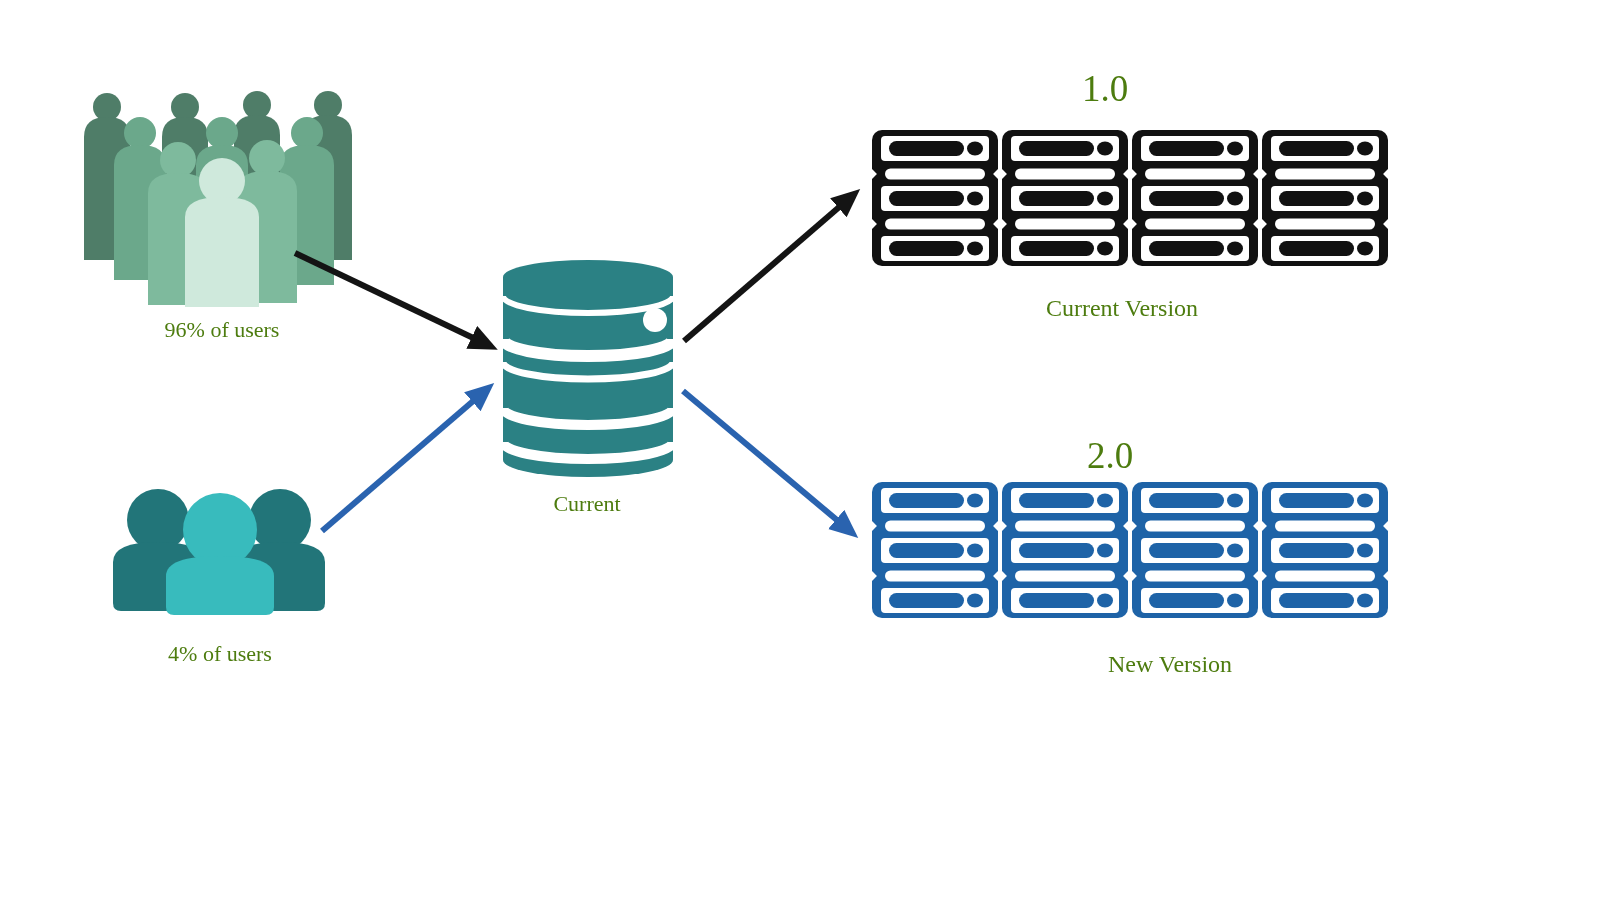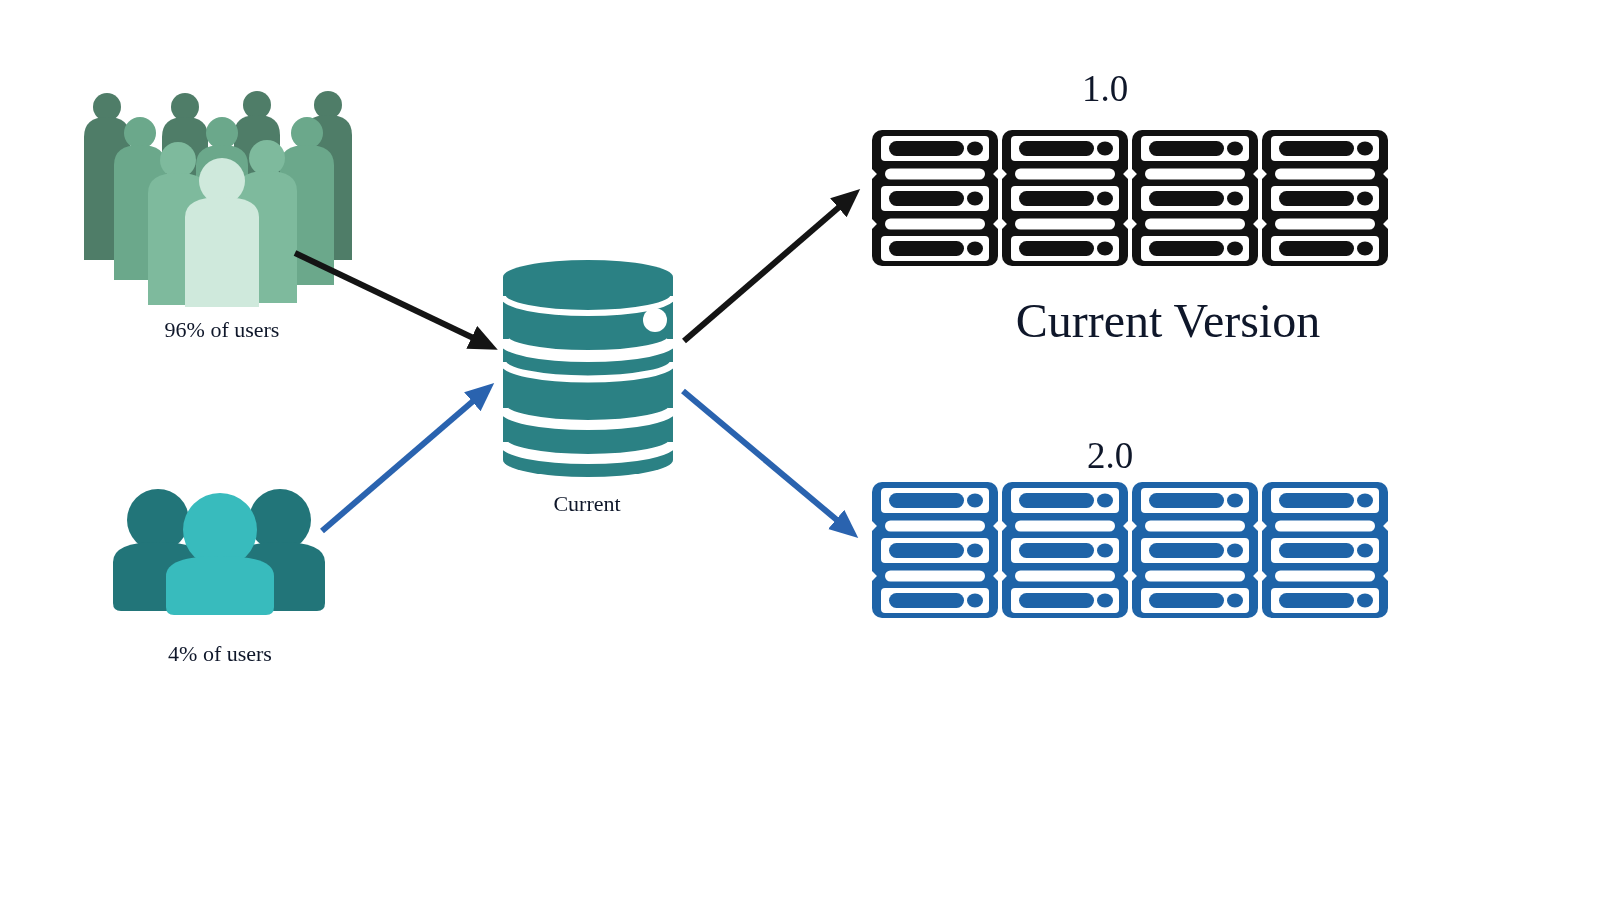--- a/index.html
+++ b/index.html
@@ -3,24 +3,24 @@
 <meta charset="utf-8">
 <style>
   html,body{margin:0;padding:0;background:#ffffff;}
   .canvas{
     position:relative;width:1600px;height:900px;background:#ffffff;overflow:hidden;
     font-family:"Liberation Serif","DejaVu Serif",serif;color:#1c1c1c;
   }
   .abs{position:absolute;}
   .lbl{
     position:absolute;transform:translateX(-50%);white-space:nowrap;
-    line-height:1.05;color:#0f172a;
+    line-height:1.05;color:#4d7c0f;
   }
   .lbl-34{font-size:22px;}
-  .lbl-36{font-size:48px;margin-left:46px;}
+  .lbl-36{font-size:24px;}
   .lbl-37{font-size:37px;}
   svg{display:block;}
 </style>
 </head>
 <body>
 
 <div class="canvas">
 
   <svg width="0" height="0" style="position:absolute" aria-hidden="true">
     <defs>
@@ -119,20 +119,21 @@
   <div class="lbl lbl-37" style="left:1105px;top:70px">1.0</div>
   <svg class="abs" style="left:872px;top:130px" width="516" height="136" viewBox="0 0 516 136" color="#111111">
     <use href="#srv-rack"></use>
   </svg>
   <div class="lbl lbl-36" style="left:1122px;top:296px">Current Version</div>
 
   <div class="lbl lbl-37" style="left:1110px;top:437px">2.0</div>
   <svg class="abs" style="left:872px;top:482px" width="516" height="136" viewBox="0 0 516 136" color="#1e63a7">
     <use href="#srv-rack"></use>
   </svg>
+  <div class="lbl lbl-36" style="left:1170px;top:652px">New Version</div>
 
   <svg class="abs" style="left:0;top:0;pointer-events:none" width="1600" height="900" viewBox="0 0 1600 900">
     <defs>
       <marker id="mk-cur" markerWidth="5.2" markerHeight="4.4" refX="3" refY="2.1" orient="auto">
         <path d="M0,0 L4.8,2.1 L0,4.2 Z" fill="#141414"></path>
       </marker>
       <marker id="mk-new" markerWidth="5.2" markerHeight="4.4" refX="3" refY="2.1" orient="auto">
         <path d="M0,0 L4.8,2.1 L0,4.2 Z" fill="#2a63af"></path>
       </marker>
     </defs>

